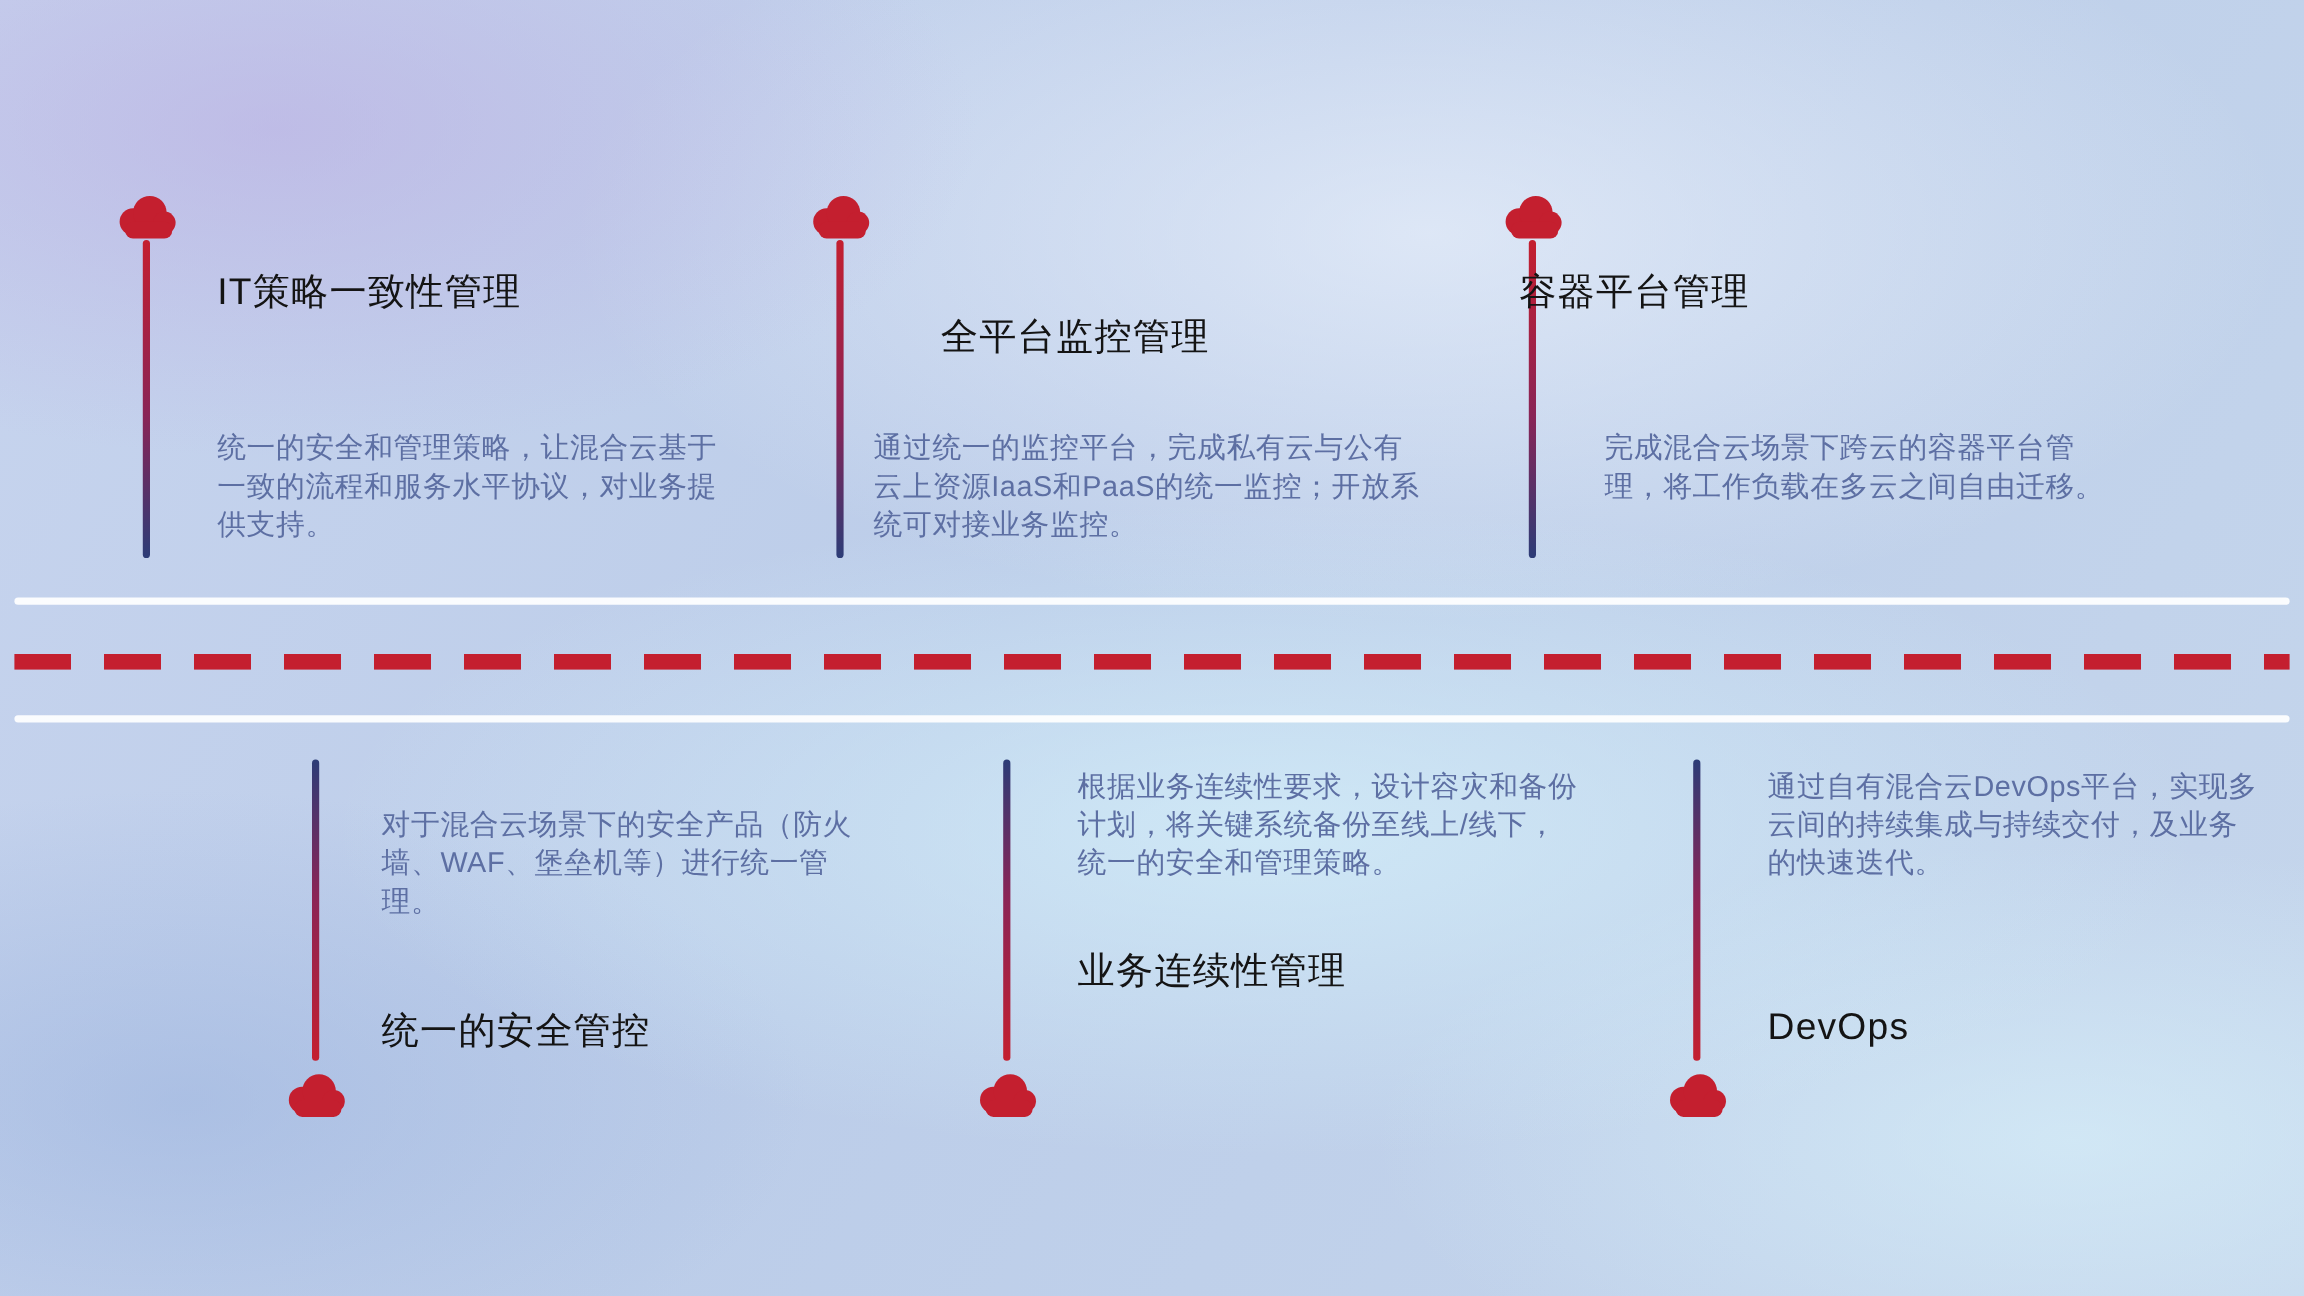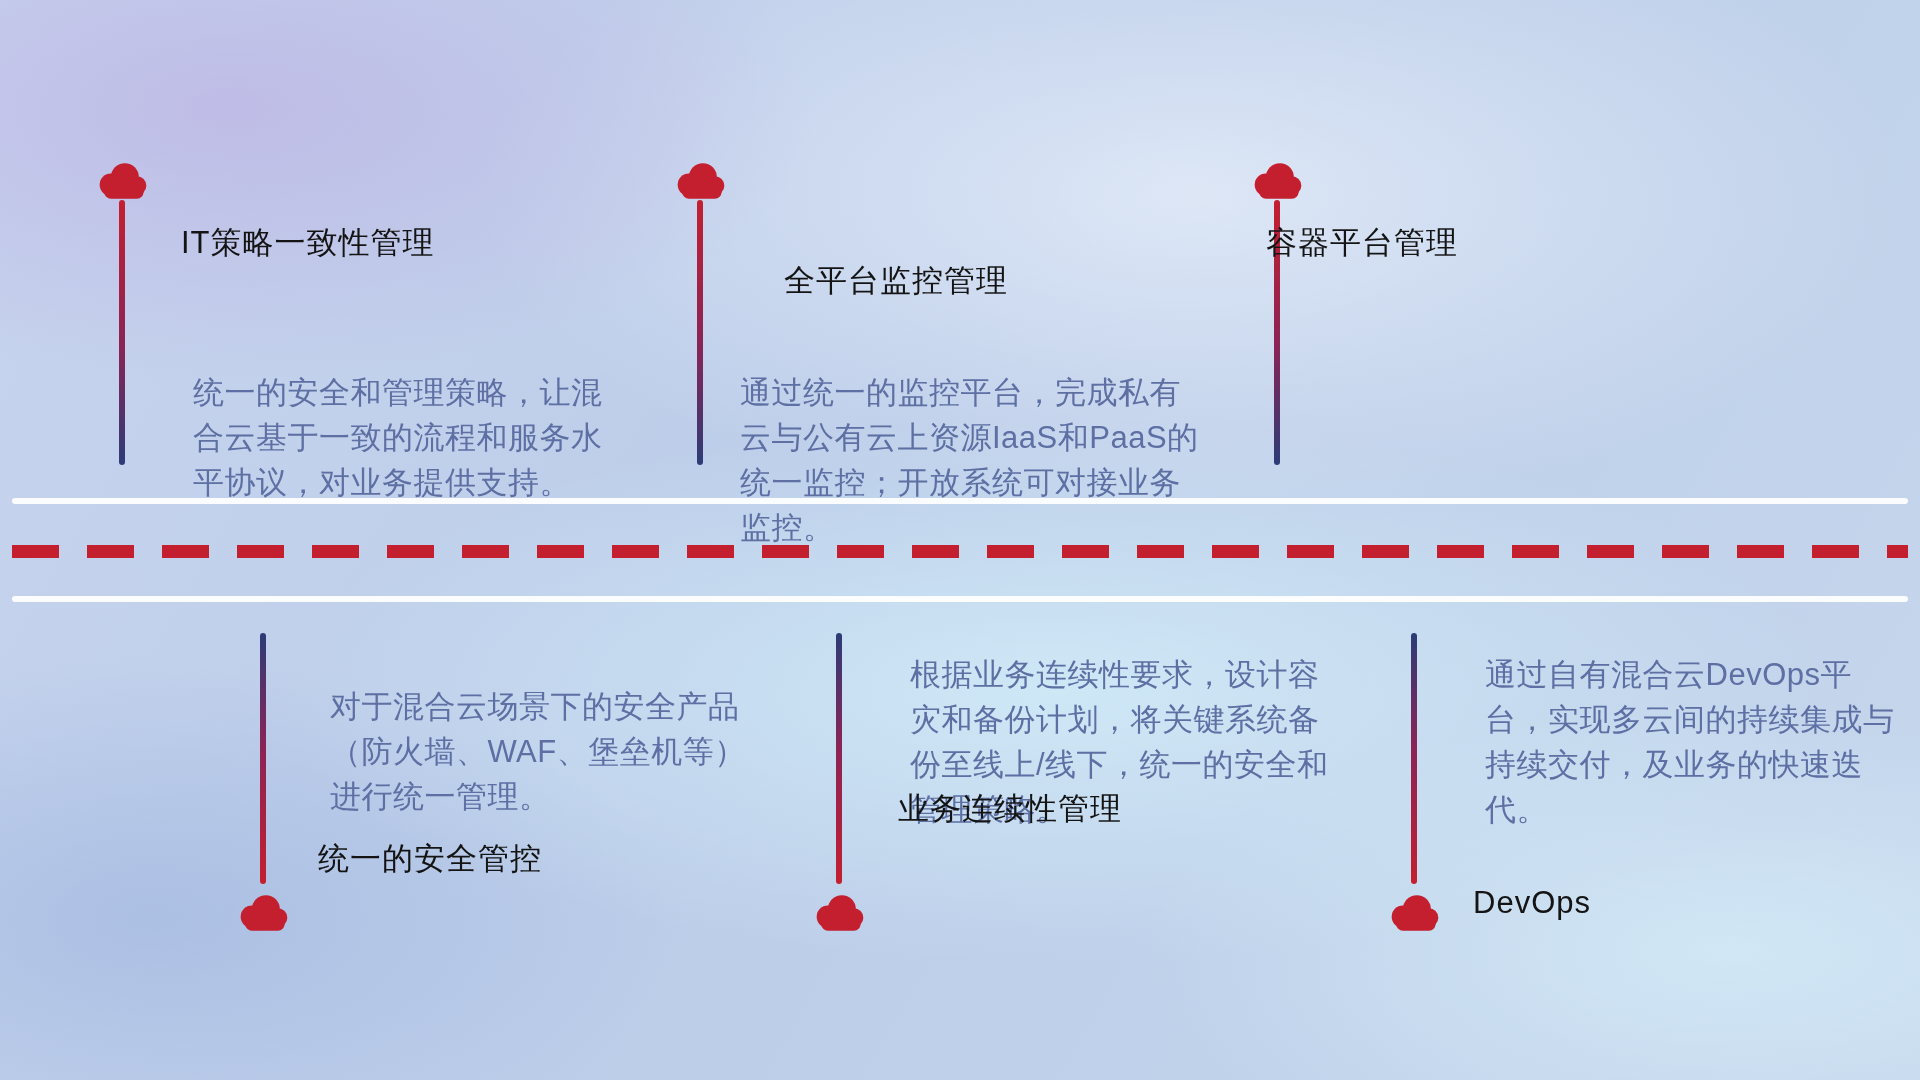--- a/index.html
+++ b/index.html
@@ -60,23 +60,23 @@
     position: absolute;
     margin: 0;
     font-size: 31px;
     font-weight: normal;
     color: #141414;
     letter-spacing: 1px;
     white-space: nowrap;
   }
   .desc {
     position: absolute;
-    margin: 12px;
-    font-size: 31px;
-    line-height: 45px;
+    margin: 0;
+    font-size: 24px;
+    line-height: 32px;
     color: #5d6fa3;
     letter-spacing: 0.5px;
   }
 </style>
 </head>
 <body>
 
 <div class="canvas">
 
   <div class="road-line top"></div>
@@ -110,20 +110,21 @@
   <svg class="cloud" style="left:1250px; top:162px;" viewBox="0 0 60 40">
     <g fill="#c41f2f">
       <circle cx="17" cy="24" r="12"></circle>
       <circle cx="32" cy="16" r="15"></circle>
       <circle cx="45" cy="25" r="10"></circle>
       <rect x="10" y="24" width="42" height="15" rx="7"></rect>
     </g>
   </svg>
   <div class="vline down" style="left:1274px; top:200px; height:265px;"></div>
   <h2 class="title" style="left:1266px; top:222px;">容器平台管理</h2>
+  <p class="desc" style="left:1337px; top:358px; width:430px;">完成混合云场景下跨云的容器平台管理，将工作负载在多云之间自由迁移。</p>
 
   <div class="vline up" style="left:260px; top:633px; height:251px;"></div>
   <p class="desc" style="left:318px; top:672px; width:420px;">对于混合云场景下的安全产品（防火墙、WAF、堡垒机等）进行统一管理。</p>
   <h2 class="title" style="left:318px; top:838px;">统一的安全管控</h2>
   <svg class="cloud" style="left:236px; top:894px;" viewBox="0 0 60 40">
     <g fill="#c41f2f">
       <circle cx="17" cy="24" r="12"></circle>
       <circle cx="32" cy="16" r="15"></circle>
       <circle cx="45" cy="25" r="10"></circle>
       <rect x="10" y="24" width="42" height="15" rx="7"></rect>
@@ -137,21 +138,21 @@
     <g fill="#c41f2f">
       <circle cx="17" cy="24" r="12"></circle>
       <circle cx="32" cy="16" r="15"></circle>
       <circle cx="45" cy="25" r="10"></circle>
       <rect x="10" y="24" width="42" height="15" rx="7"></rect>
     </g>
   </svg>
 
   <div class="vline up" style="left:1411px; top:633px; height:251px;"></div>
   <p class="desc" style="left:1473px; top:640px; width:410px;">通过自有混合云DevOps平台，实现多云间的持续集成与持续交付，及业务的快速迭代。</p>
-  <h2 class="title" style="left:1473px; top:838px;margin-top:47px;">DevOps</h2>
+  <h2 class="title" style="left:1473px; top:838px;">DevOps</h2>
   <svg class="cloud" style="left:1387px; top:894px;" viewBox="0 0 60 40">
     <g fill="#c41f2f">
       <circle cx="17" cy="24" r="12"></circle>
       <circle cx="32" cy="16" r="15"></circle>
       <circle cx="45" cy="25" r="10"></circle>
       <rect x="10" y="24" width="42" height="15" rx="7"></rect>
     </g>
   </svg>
 
 </div>

